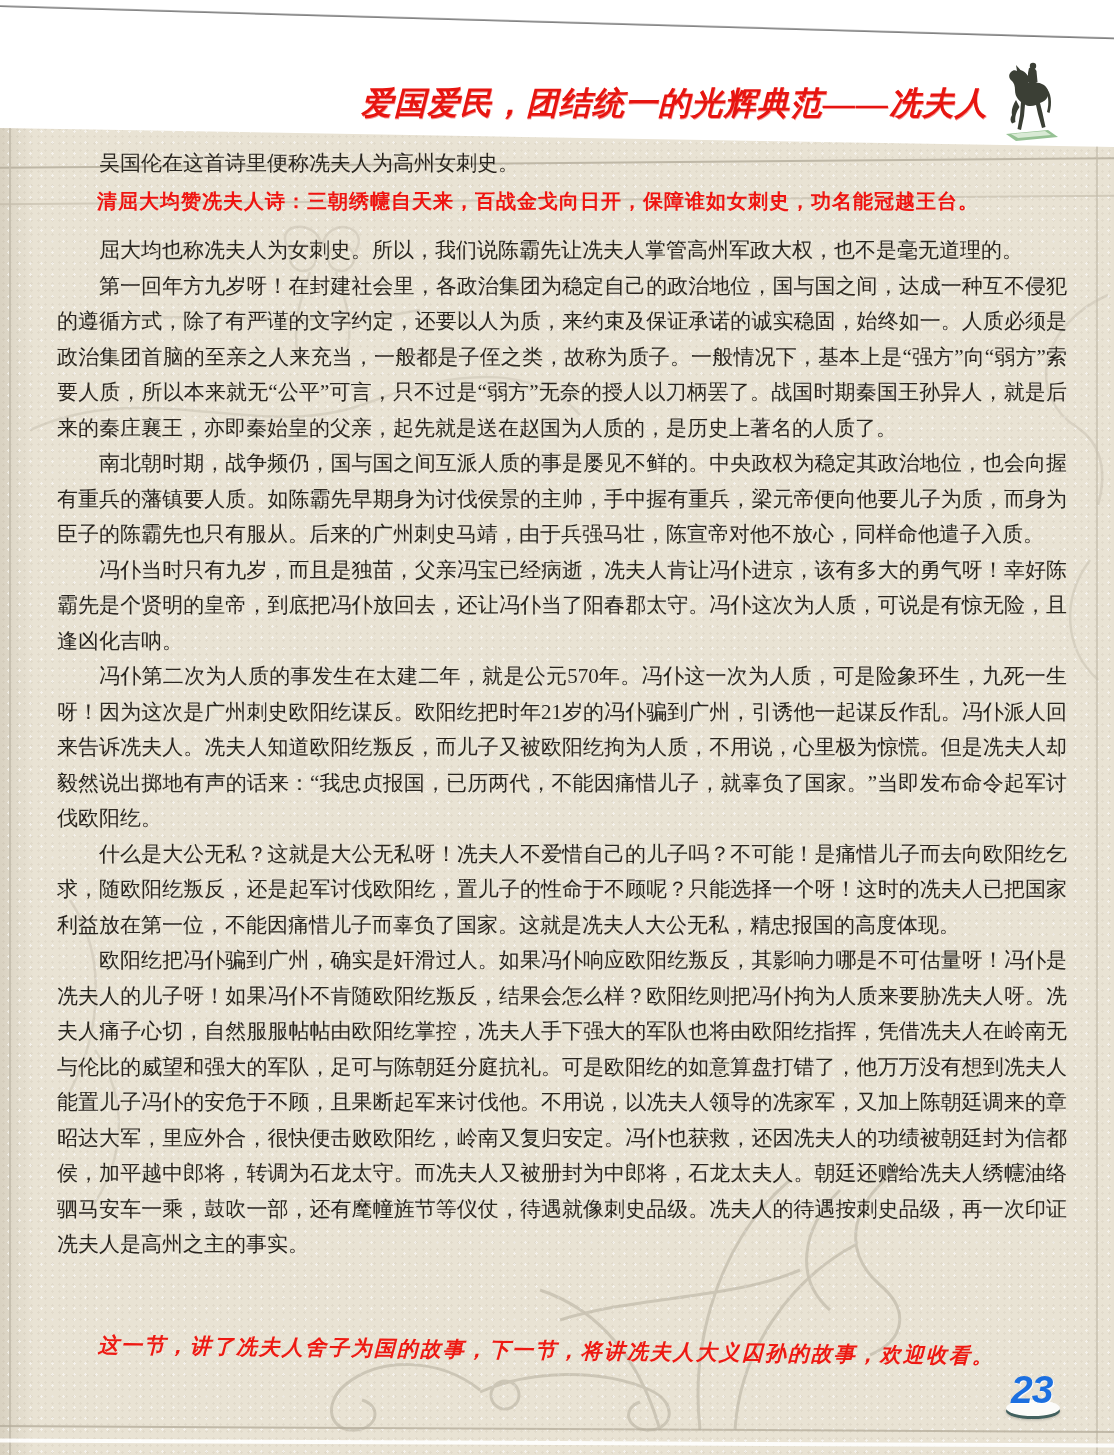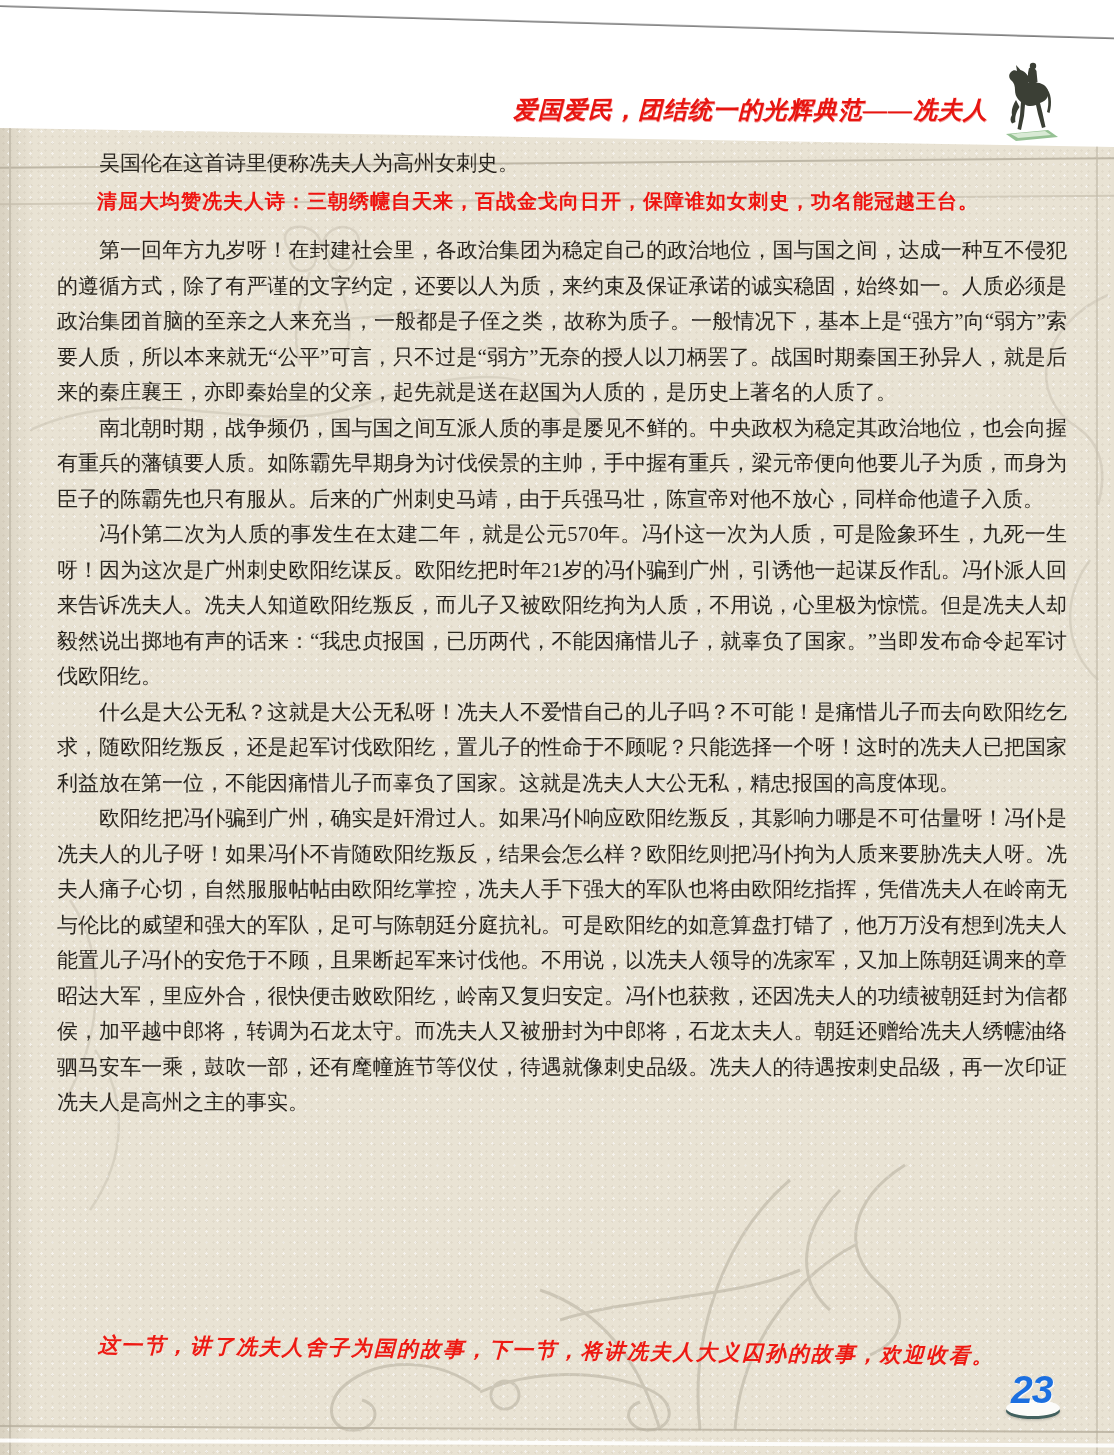--- a/index.html
+++ b/index.html
@@ -9,22 +9,22 @@
     font-family:"Liberation Serif","DejaVu Serif",serif;
   }
   
   .top-edge{
     position:absolute;top:5px;left:-4px;width:1124px;height:2px;
     background:linear-gradient(180deg,#b5b5b5,#6f6f6f);
     transform:rotate(1.65deg);transform-origin:left center;
   }
   
   .page-title{
-    position:absolute;top:94px;right:126px;
-    color:#e71510;font-size:24px;font-weight:bold;font-style:italic;
+    position:absolute;top:82px;right:126px;
+    color:#e71510;font-size:32px;font-weight:bold;font-style:italic;
     letter-spacing:1px;white-space:nowrap;
     font-family:"Liberation Serif",serif;
     text-shadow:0.5px 0.5px 0 rgba(231,21,16,.45);
   }
   
   .statue{position:absolute;left:1002px;top:58px;width:60px;height:86px;}
   
   .paper{
     position:absolute;left:0;top:0;width:1114px;height:1455px;
     clip-path:polygon(0 128px,1114px 147px,1114px 1455px,0 1455px);
@@ -121,22 +121,24 @@
   <div class="rule r2"></div>
   <div class="vline vl"></div>
   <div class="vline vr"></div>
   <div class="rule rb"></div>
   <div class="bottom-seam"></div>
 
   <div class="text-block">
     <div>
         <p class="para">吴国伦在这首诗里便称冼夫人为高州女刺史。</p>
         <p class="para highlight">清屈大均赞冼夫人诗：三朝绣幰自天来，百战金戈向日开，保障谁如女刺史，功名能冠越王台。</p>
+        <p class="para">屈大均也称冼夫人为女刺史。所以，我们说陈霸先让冼夫人掌管高州军政大权，也不是毫无道理的。</p>
         <p class="para">第一回年方九岁呀！在封建社会里，各政治集团为稳定自己的政治地位，国与国之间，达成一种互不侵犯的遵循方式，除了有严谨的文字约定，还要以人为质，来约束及保证承诺的诚实稳固，始终如一。人质必须是政治集团首脑的至亲之人来充当，一般都是子侄之类，故称为质子。一般情况下，基本上是“强方”向“弱方”索要人质，所以本来就无“公平”可言，只不过是“弱方”无奈的授人以刀柄罢了。战国时期秦国王孙异人，就是后来的秦庄襄王，亦即秦始皇的父亲，起先就是送在赵国为人质的，是历史上著名的人质了。</p>
         <p class="para">南北朝时期，战争频仍，国与国之间互派人质的事是屡见不鲜的。中央政权为稳定其政治地位，也会向握有重兵的藩镇要人质。如陈霸先早期身为讨伐侯景的主帅，手中握有重兵，梁元帝便向他要儿子为质，而身为臣子的陈霸先也只有服从。后来的广州刺史马靖，由于兵强马壮，陈宣帝对他不放心，同样命他遣子入质。</p>
+        <p class="para">冯仆当时只有九岁，而且是独苗，父亲冯宝已经病逝，冼夫人肯让冯仆进京，该有多大的勇气呀！幸好陈霸先是个贤明的皇帝，到底把冯仆放回去，还让冯仆当了阳春郡太守。冯仆这次为人质，可说是有惊无险，且逢凶化吉呐。</p>
         <p class="para">冯仆第二次为人质的事发生在太建二年，就是公元570年。冯仆这一次为人质，可是险象环生，九死一生呀！因为这次是广州刺史欧阳纥谋反。欧阳纥把时年21岁的冯仆骗到广州，引诱他一起谋反作乱。冯仆派人回来告诉冼夫人。冼夫人知道欧阳纥叛反，而儿子又被欧阳纥拘为人质，不用说，心里极为惊慌。但是冼夫人却毅然说出掷地有声的话来：“我忠贞报国，已历两代，不能因痛惜儿子，就辜负了国家。”当即发布命令起军讨伐欧阳纥。</p>
         <p class="para">什么是大公无私？这就是大公无私呀！冼夫人不爱惜自己的儿子吗？不可能！是痛惜儿子而去向欧阳纥乞求，随欧阳纥叛反，还是起军讨伐欧阳纥，置儿子的性命于不顾呢？只能选择一个呀！这时的冼夫人已把国家利益放在第一位，不能因痛惜儿子而辜负了国家。这就是冼夫人大公无私，精忠报国的高度体现。</p>
         <p class="para">欧阳纥把冯仆骗到广州，确实是奸滑过人。如果冯仆响应欧阳纥叛反，其影响力哪是不可估量呀！冯仆是冼夫人的儿子呀！如果冯仆不肯随欧阳纥叛反，结果会怎么样？欧阳纥则把冯仆拘为人质来要胁冼夫人呀。冼夫人痛子心切，自然服服帖帖由欧阳纥掌控，冼夫人手下强大的军队也将由欧阳纥指挥，凭借冼夫人在岭南无与伦比的威望和强大的军队，足可与陈朝廷分庭抗礼。可是欧阳纥的如意算盘打错了，他万万没有想到冼夫人能置儿子冯仆的安危于不顾，且果断起军来讨伐他。不用说，以冼夫人领导的冼家军，又加上陈朝廷调来的章昭达大军，里应外合，很快便击败欧阳纥，岭南又复归安定。冯仆也获救，还因冼夫人的功绩被朝廷封为信都侯，加平越中郎将，转调为石龙太守。而冼夫人又被册封为中郎将，石龙太夫人。朝廷还赠给冼夫人绣幰油络驷马安车一乘，鼓吹一部，还有麾幢旌节等仪仗，待遇就像刺史品级。冼夫人的待遇按刺史品级，再一次印证冼夫人是高州之主的事实。</p>
       </div>
   </div>
 
   <div class="footer-note">这一节，讲了冼夫人舍子为国的故事，下一节，将讲冼夫人大义囚孙的故事，欢迎收看。</div>
 
   <div class="dish"></div>
   <div class="page-number">23</div>

